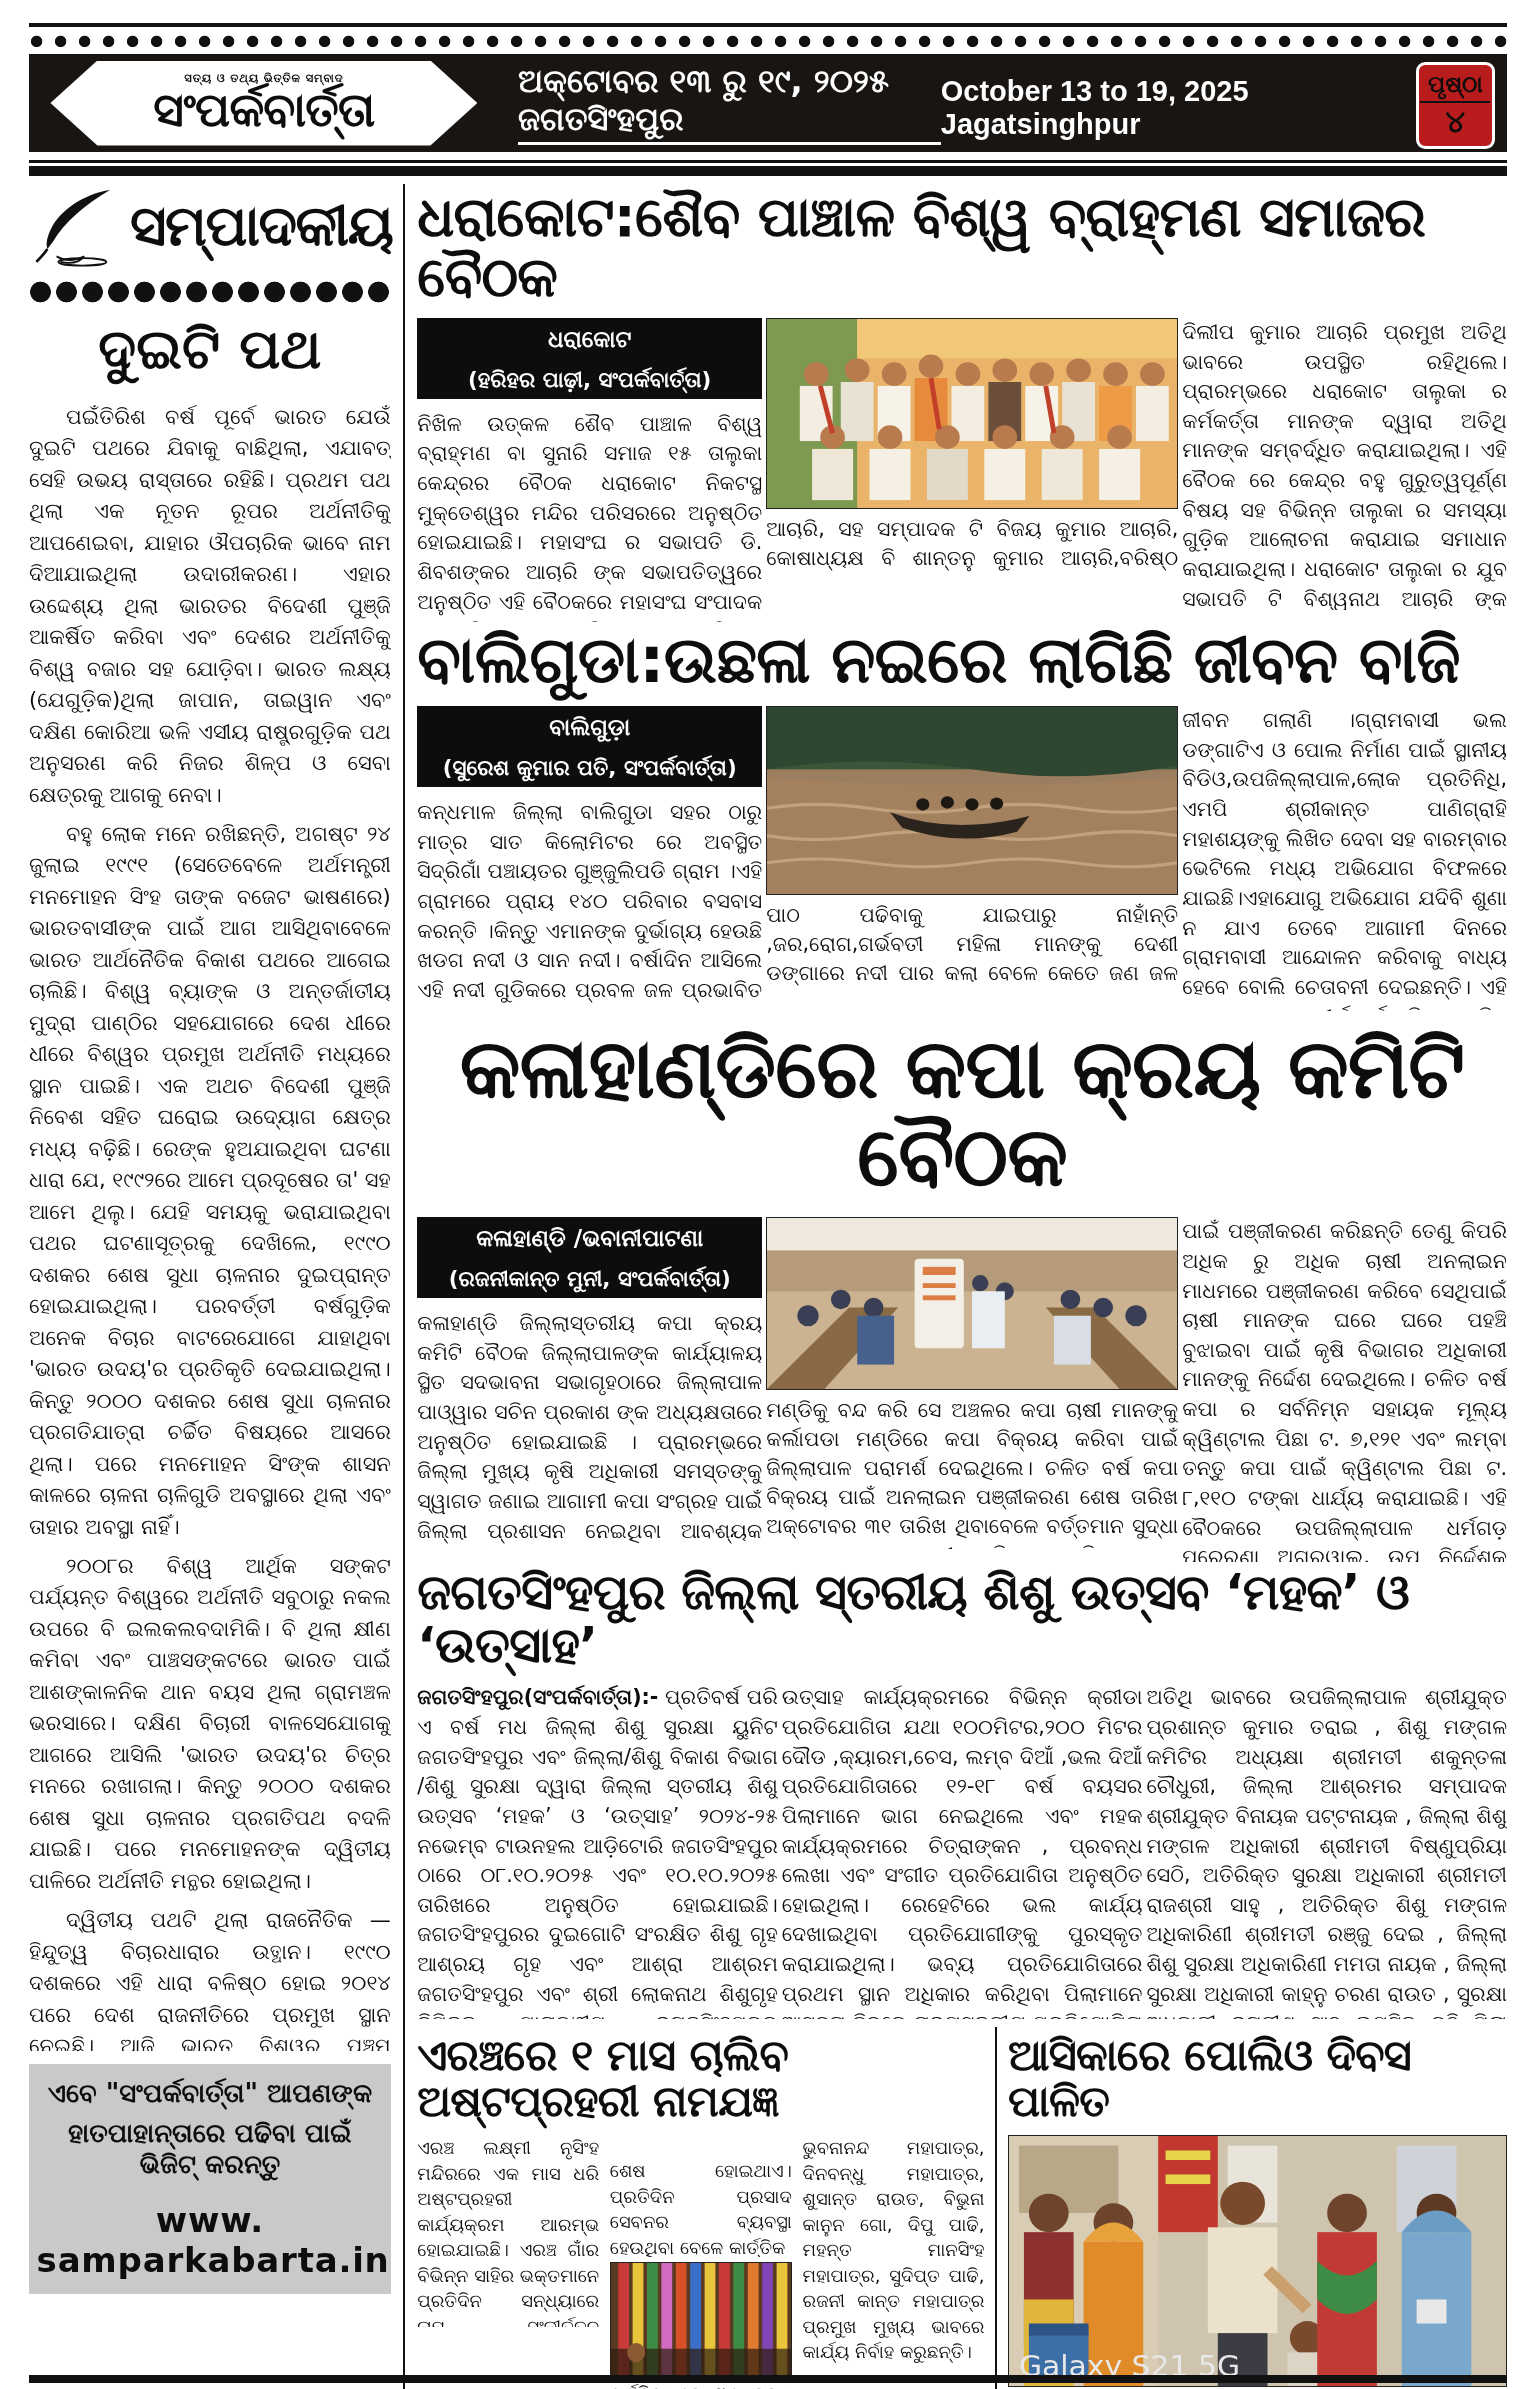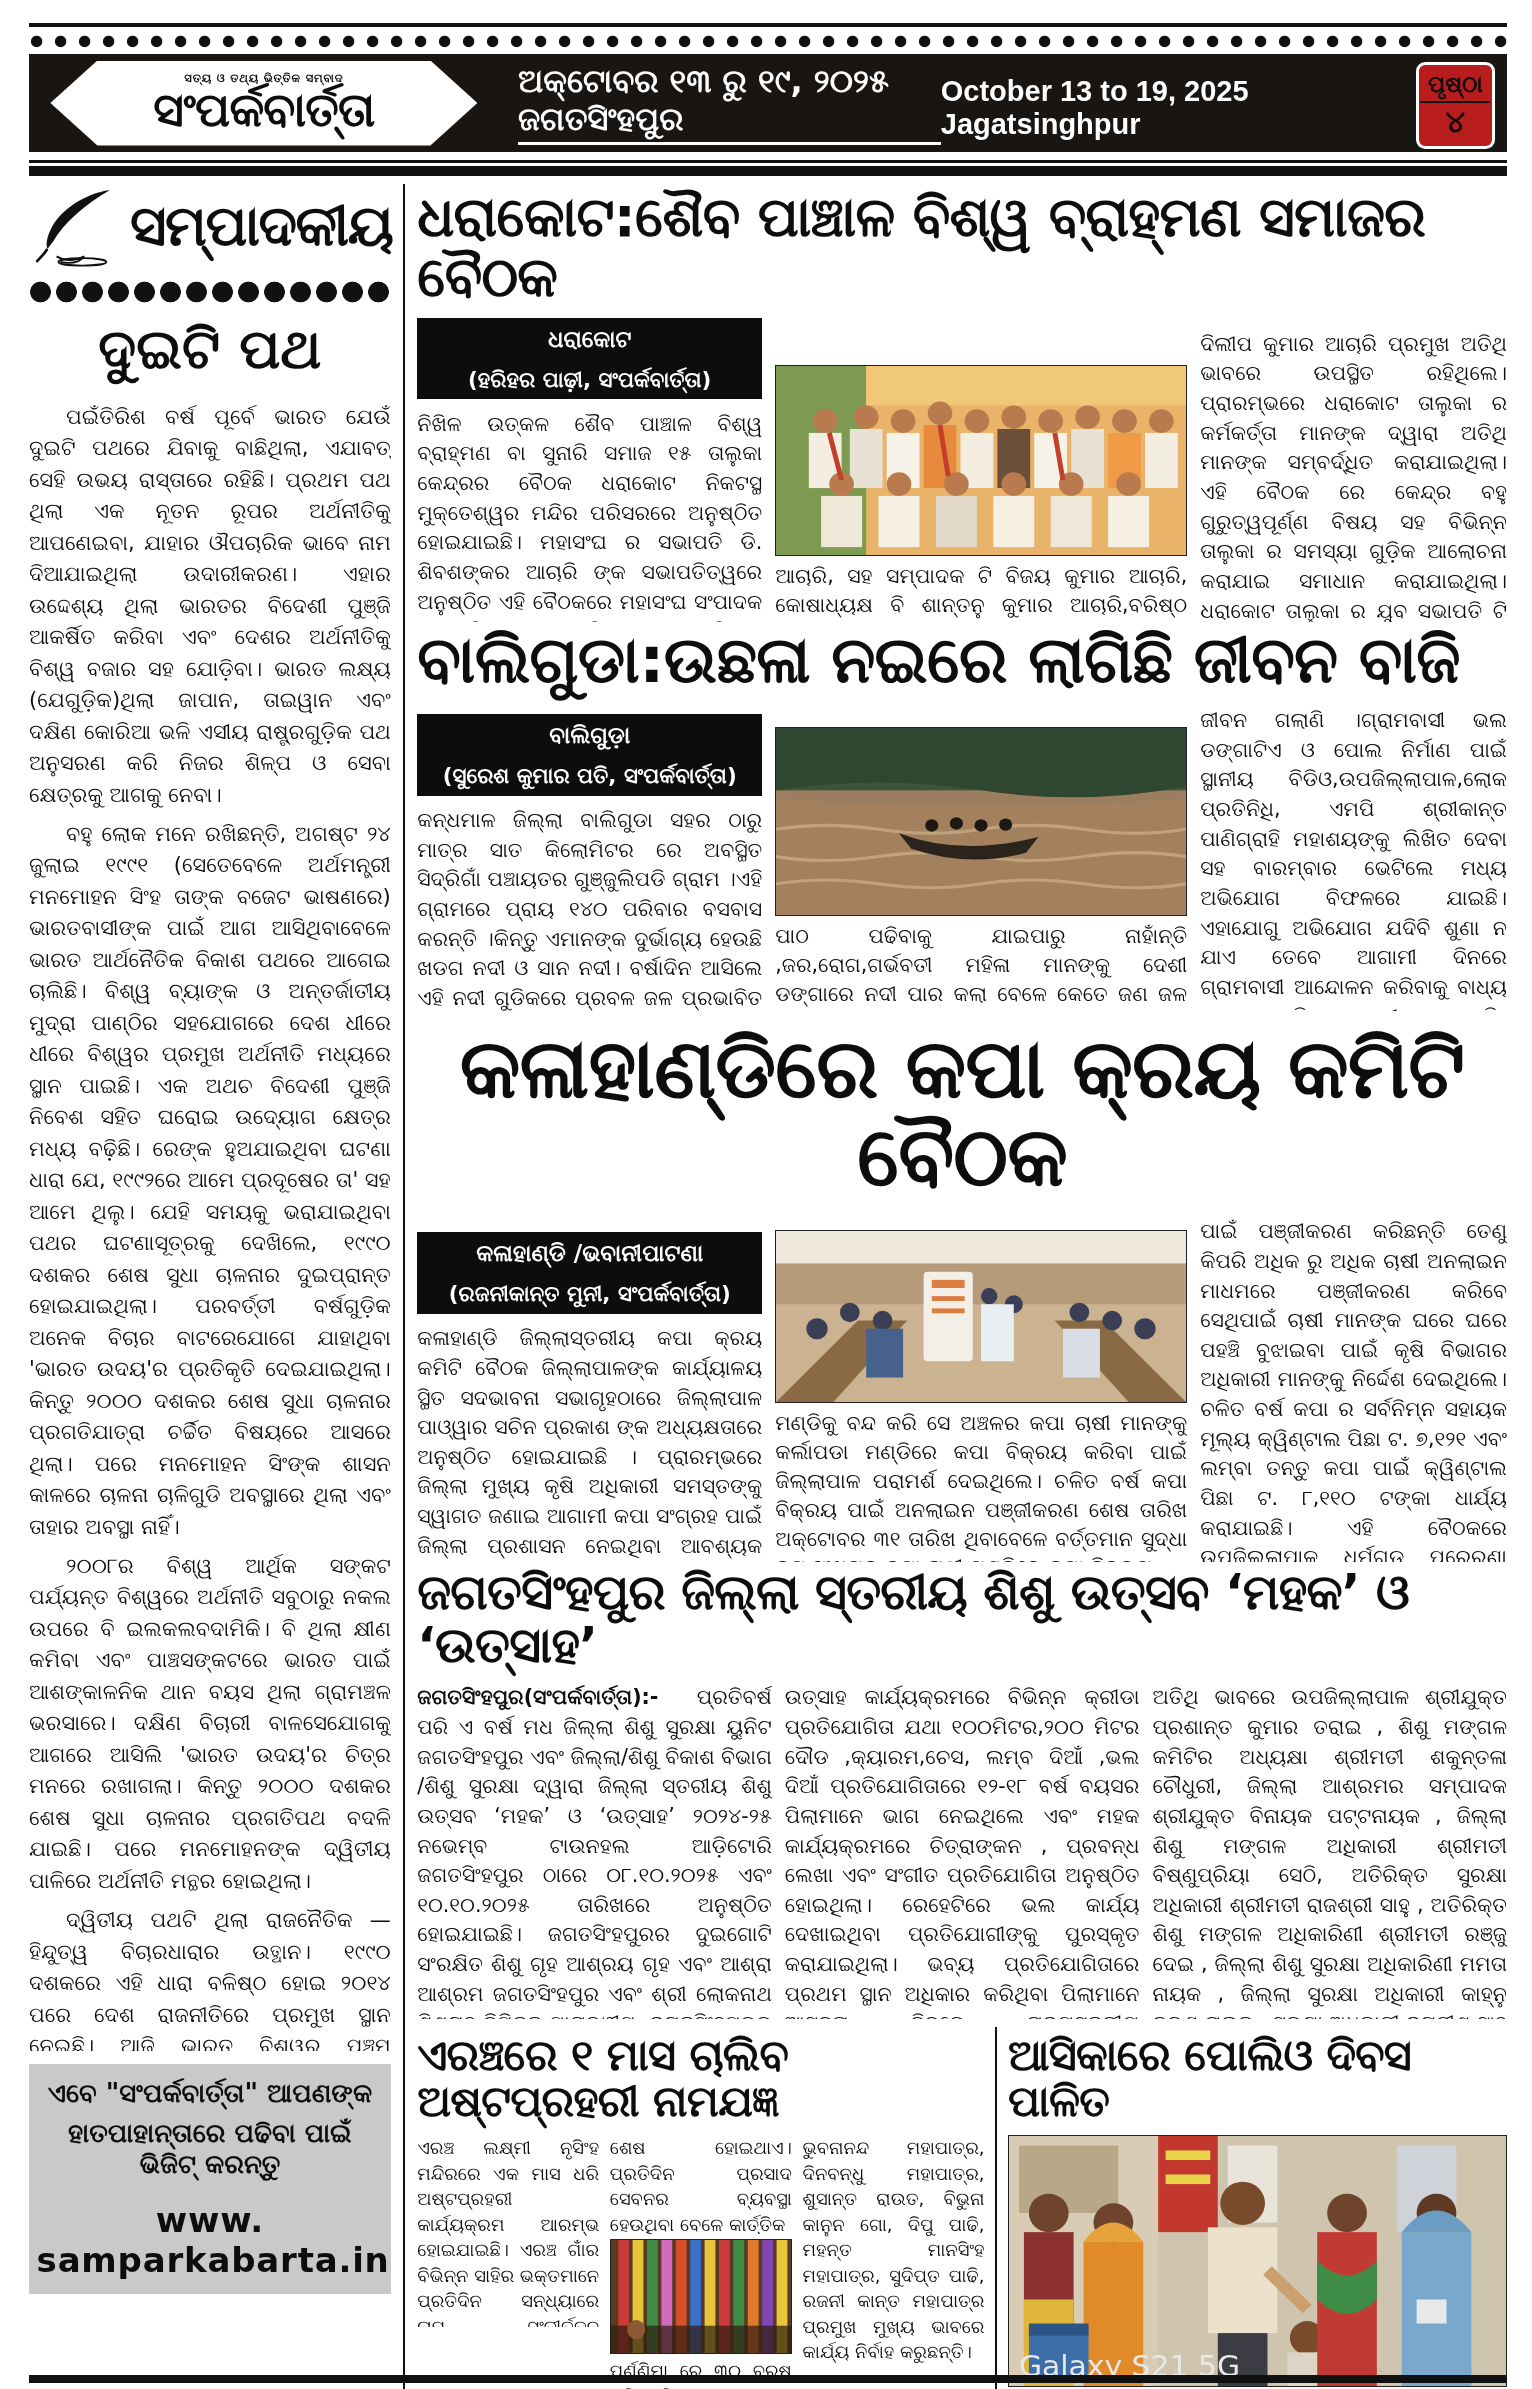--- a/index.html
+++ b/index.html
@@ -48,21 +48,21 @@
   
   .headline{font-weight:700;letter-spacing:-0.8px;line-height:1.08;margin:4.6px 0 10.7px 0;}
   .h1a{font-size:55px;}
   .h2a{font-size:64px;}
   .h3a{font-size:82px;text-align:center;margin:13.7px 0 15.3px 0;}
   .h4a{font-size:49px;}
   .h5a{font-size:43px;}
   .byline{background:#0d0d0d;color:#fff;text-align:center;padding:7.6px 4.6px;margin-bottom:10.7px;}
   .byline .loc{font-size:23px;font-weight:700;}
   .byline .cr{font-size:21.4px;font-weight:700;margin-top:14px;}
-  .artrow{display:flex;gap:13px;align-items:flex-end;}
+  .artrow{display:flex;gap:4px;}
   .coltxt{font-size:20.6px;line-height:1.44;text-align:justify;overflow:hidden;}
   .photo{display:block;width:100%;border:0.8px solid #222;box-sizing:border-box;}
   .caption{font-size:20.6px;line-height:1.4;text-align:justify;margin-top:6.1px;overflow:hidden;}
   
   .bottom{display:flex;margin-top:7.6px;}
   .bleft{flex:0 0 580px;border-right:2.3px solid #111;padding-right:10.7px;box-sizing:border-box;}
   .bright{flex:1;padding-left:10.7px;box-sizing:border-box;}
   .smalltxt{font-size:18px;line-height:1.42;text-align:justify;overflow:hidden;}
   .byline-s{background:#0d0d0d;color:#fff;text-align:center;padding:6.1px 3.1px;margin-bottom:7.6px;}
   .byline-s .loc{font-size:20px;font-weight:700;}
@@ -287,21 +287,21 @@
         <div class="bottom">
 
           <div class="bleft">
             <div>
               <div class="headline h5a">ଏରଞ୍ଚରେ ୧ ମାସ ଚାଲିବ ଅଷ୍ଟପ୍ରହରୀ ନାମଯଜ୍ଞ</div>
               <div class="cols3">
                 <div>
                   <div class="smalltxt" style="height:192px;">ଏରଞ୍ଚ ଲକ୍ଷ୍ମୀ ନୃସିଂହ ମନ୍ଦିରରେ ଏକ ମାସ ଧରି ଅଷ୍ଟପ୍ରହରୀ କାର୍ଯ୍ୟକ୍ରମ ଆରମ୍ଭ ହୋଇଯାଇଛି। ଏରଞ୍ଚ ଗାଁର ବିଭିନ୍ନ ସାହିର ଭକ୍ତମାନେ ପ୍ରତିଦିନ ସନ୍ଧ୍ୟାରେ ନାମ ସଂକୀର୍ତ୍ତନ କରୁଛନ୍ତି। ପ୍ରତିବର୍ଷ ପରି ଚଳିତ ବର୍ଷ ମଧ୍ୟ କାର୍ତ୍ତିକ ମାସ ଅବସରରେ ଏହି ନାମଯଜ୍ଞ ଅନୁଷ୍ଠିତ ହେଉଛି।</div>
                 </div>
                 <div>
-                  <div class="smalltxt" style="height:99px;">ଶେଷ ହୋଇଥାଏ। ପ୍ରତିଦିନ ପ୍ରସାଦ ସେବନର ବ୍ୟବସ୍ଥା ହେଉଥିବା ବେଳେ କାର୍ତ୍ତିକ</div>
+                  <div class="smalltxt" style="height:99px;margin-top:23px;">ଶେଷ ହୋଇଥାଏ। ପ୍ରତିଦିନ ପ୍ରସାଦ ସେବନର ବ୍ୟବସ୍ଥା ହେଉଥିବା ବେଳେ କାର୍ତ୍ତିକ</div>
                   <svg class="photo" viewBox="0 0 100 58" preserveAspectRatio="none" style="height:115px;margin:4.6px 0;">
                     <rect width="100" height="58" fill="#5a3a22"></rect>
                     <g>
                       <rect x="4" y="0" width="6" height="58" fill="#c93a38"></rect>
                         <rect x="12" y="0" width="6" height="58" fill="#e8c53b"></rect>
                       <rect x="20" y="0" width="6" height="58" fill="#3f8c46"></rect>
                         <rect x="28" y="0" width="6" height="58" fill="#d06bbf"></rect>
                       <rect x="36" y="0" width="6" height="58" fill="#d94f2a"></rect>
                         <rect x="44" y="0" width="6" height="58" fill="#3b6fc9"></rect>
                       <rect x="52" y="0" width="6" height="58" fill="#e8c53b"></rect>

